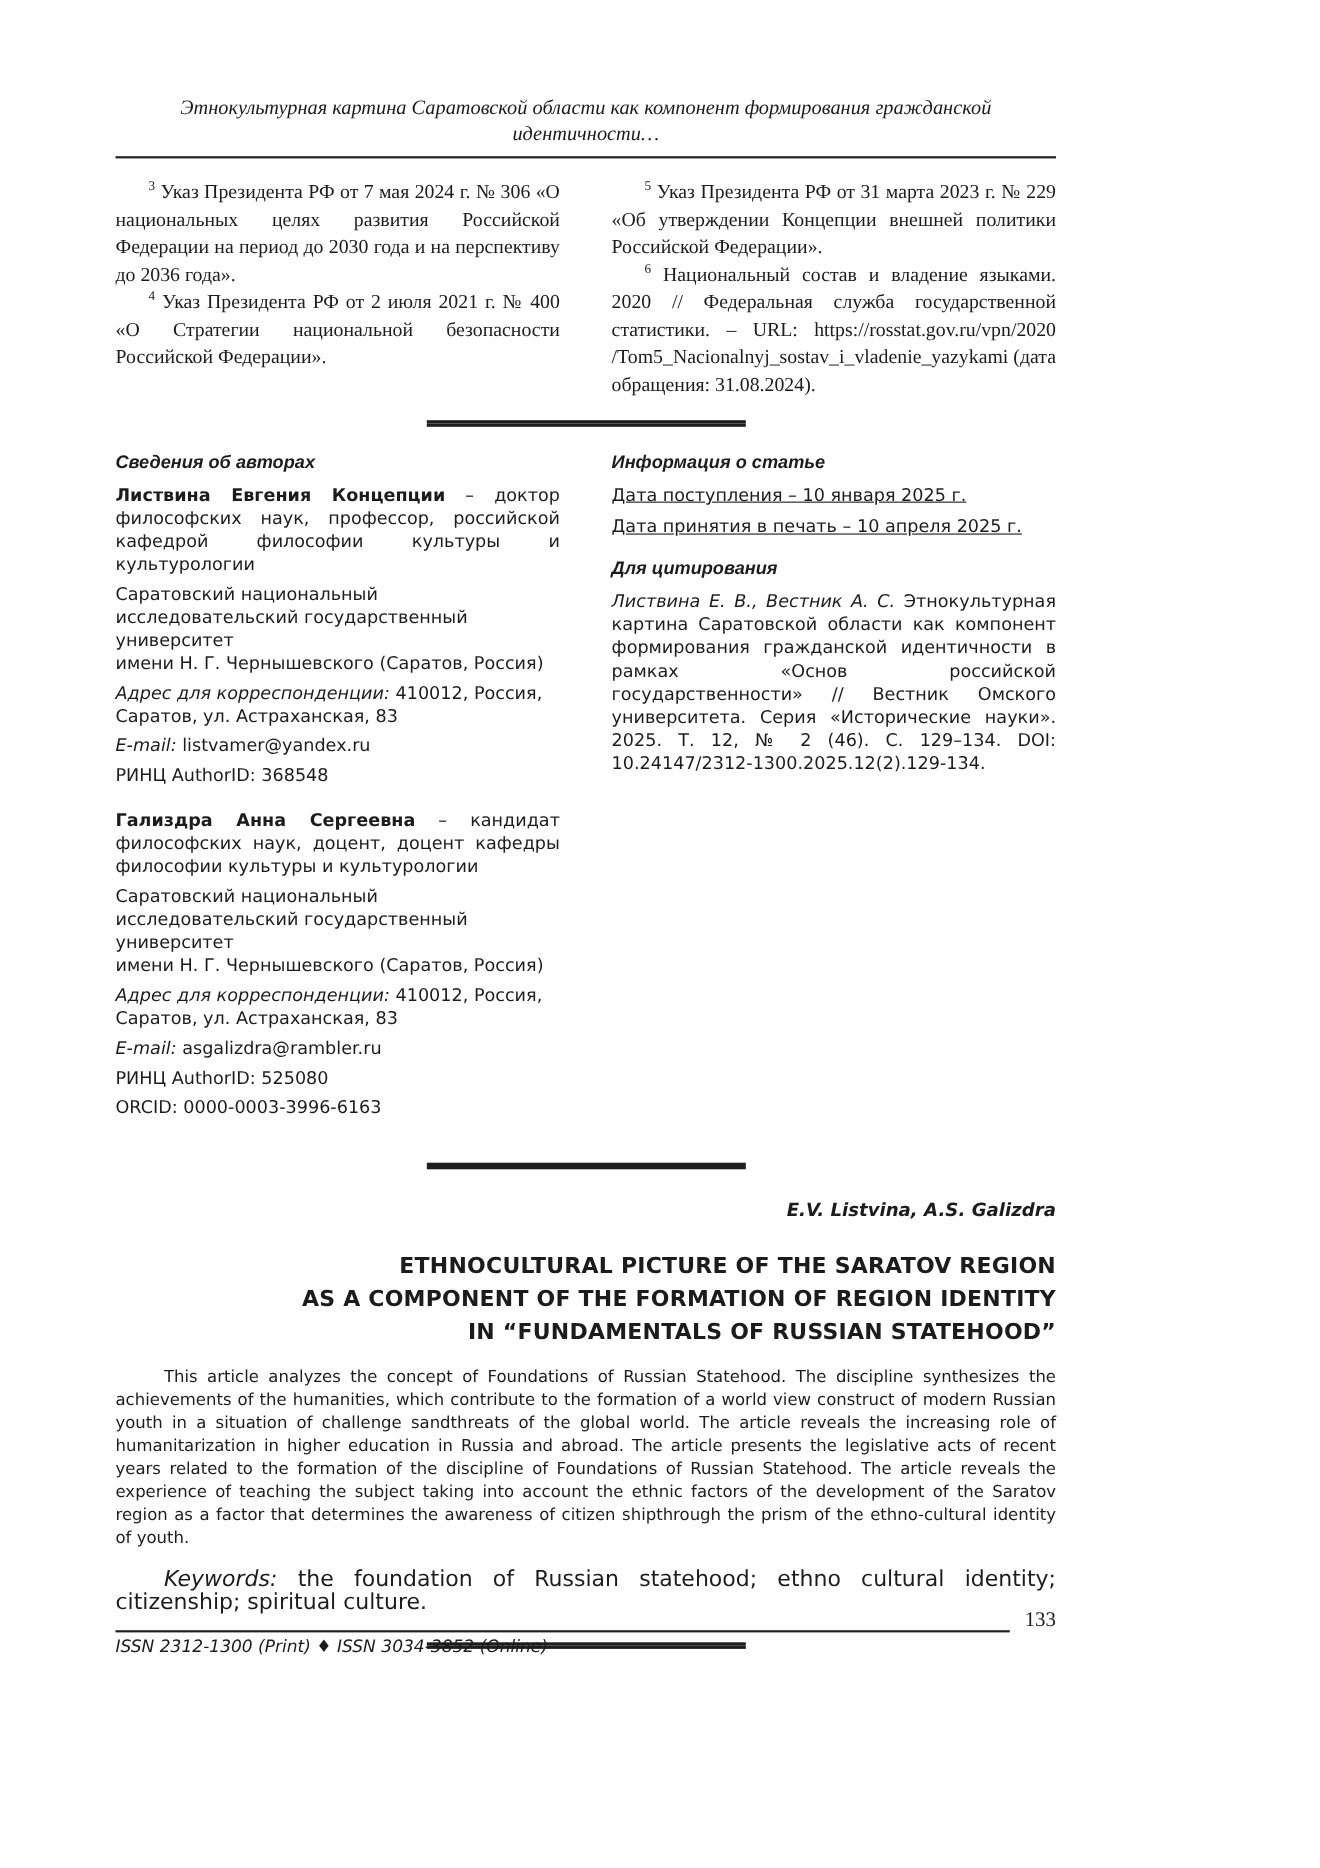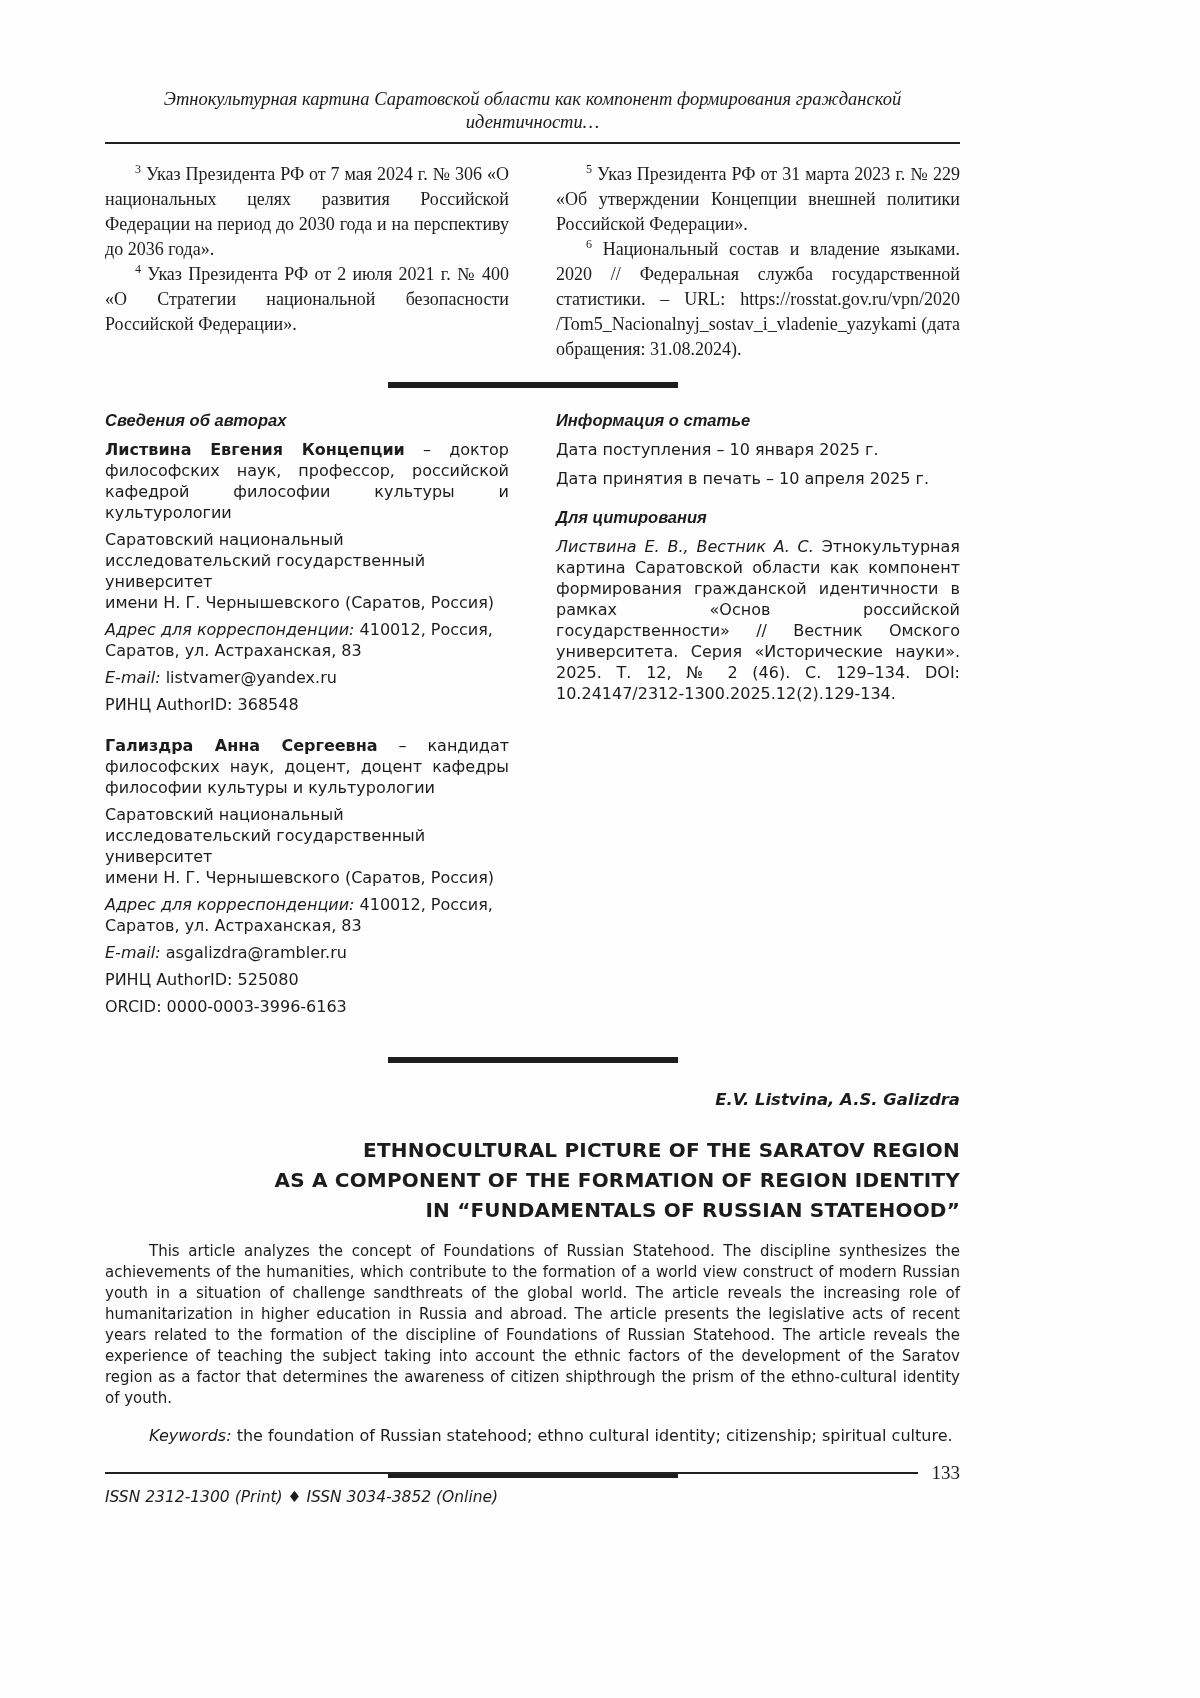--- a/index.html
+++ b/index.html
@@ -66,21 +66,21 @@
     font-weight: bold;
     font-style: italic;
     line-height: 21px;
     margin-bottom: 8px;
   }
   .author { margin-bottom: 20px; }
   .author p { margin-bottom: 4px; }
   .author .lead { text-align: justify; hyphens: auto; -webkit-hyphens: auto; }
   .author .aff { margin-top: 6px; }
   .author .addr, .author .email-row, .author .idrow { margin-top: 6px; }
-  .dates p { margin-bottom: 8px; }
+  .dates p { margin-bottom: 8px; text-decoration: underline; }
   .cite-heading { margin-top: 18px; }
   .citation { text-align: justify; line-height: 21px; hyphens: auto; -webkit-hyphens: auto; }
 
   
   .english { font-family: "DejaVu Sans", sans-serif; }
   .byline {
     margin-top: 26px;
     text-align: right;
     font: bold italic 16.5px/22px "DejaVu Sans", sans-serif;
   }
@@ -94,28 +94,28 @@
     margin-top: 16px;
     text-align: justify;
     text-indent: 44px;
     font-size: 15px;
     line-height: 21px;
   }
   .keywords {
     margin-top: 16px;
     text-align: justify;
     text-indent: 44px;
-    font-size: 16px;
+    font-size: 20px;
     line-height: 21px;
   }
   .d3 { margin-top: 26px; }
 
   
   .page-footer { position: absolute; left: 105px; top: 1462px; width: 855px; }
-  .footer-rule-row { display: flex; align-items: center; }
+  .footer-rule-row { display: flex; align-items: flex-end; }
   .footer-rule { flex: 1; border-top: 2px solid #222; margin-right: 14px; }
   .page-number { font: 19px/22px "Liberation Serif", serif; }
   .issn { margin-top: 2px; font: italic 15.5px/22px "DejaVu Sans", sans-serif; }
 </style>
 </head>
 <body>
 
 <div class="page">
   <div class="typeblock">
 

